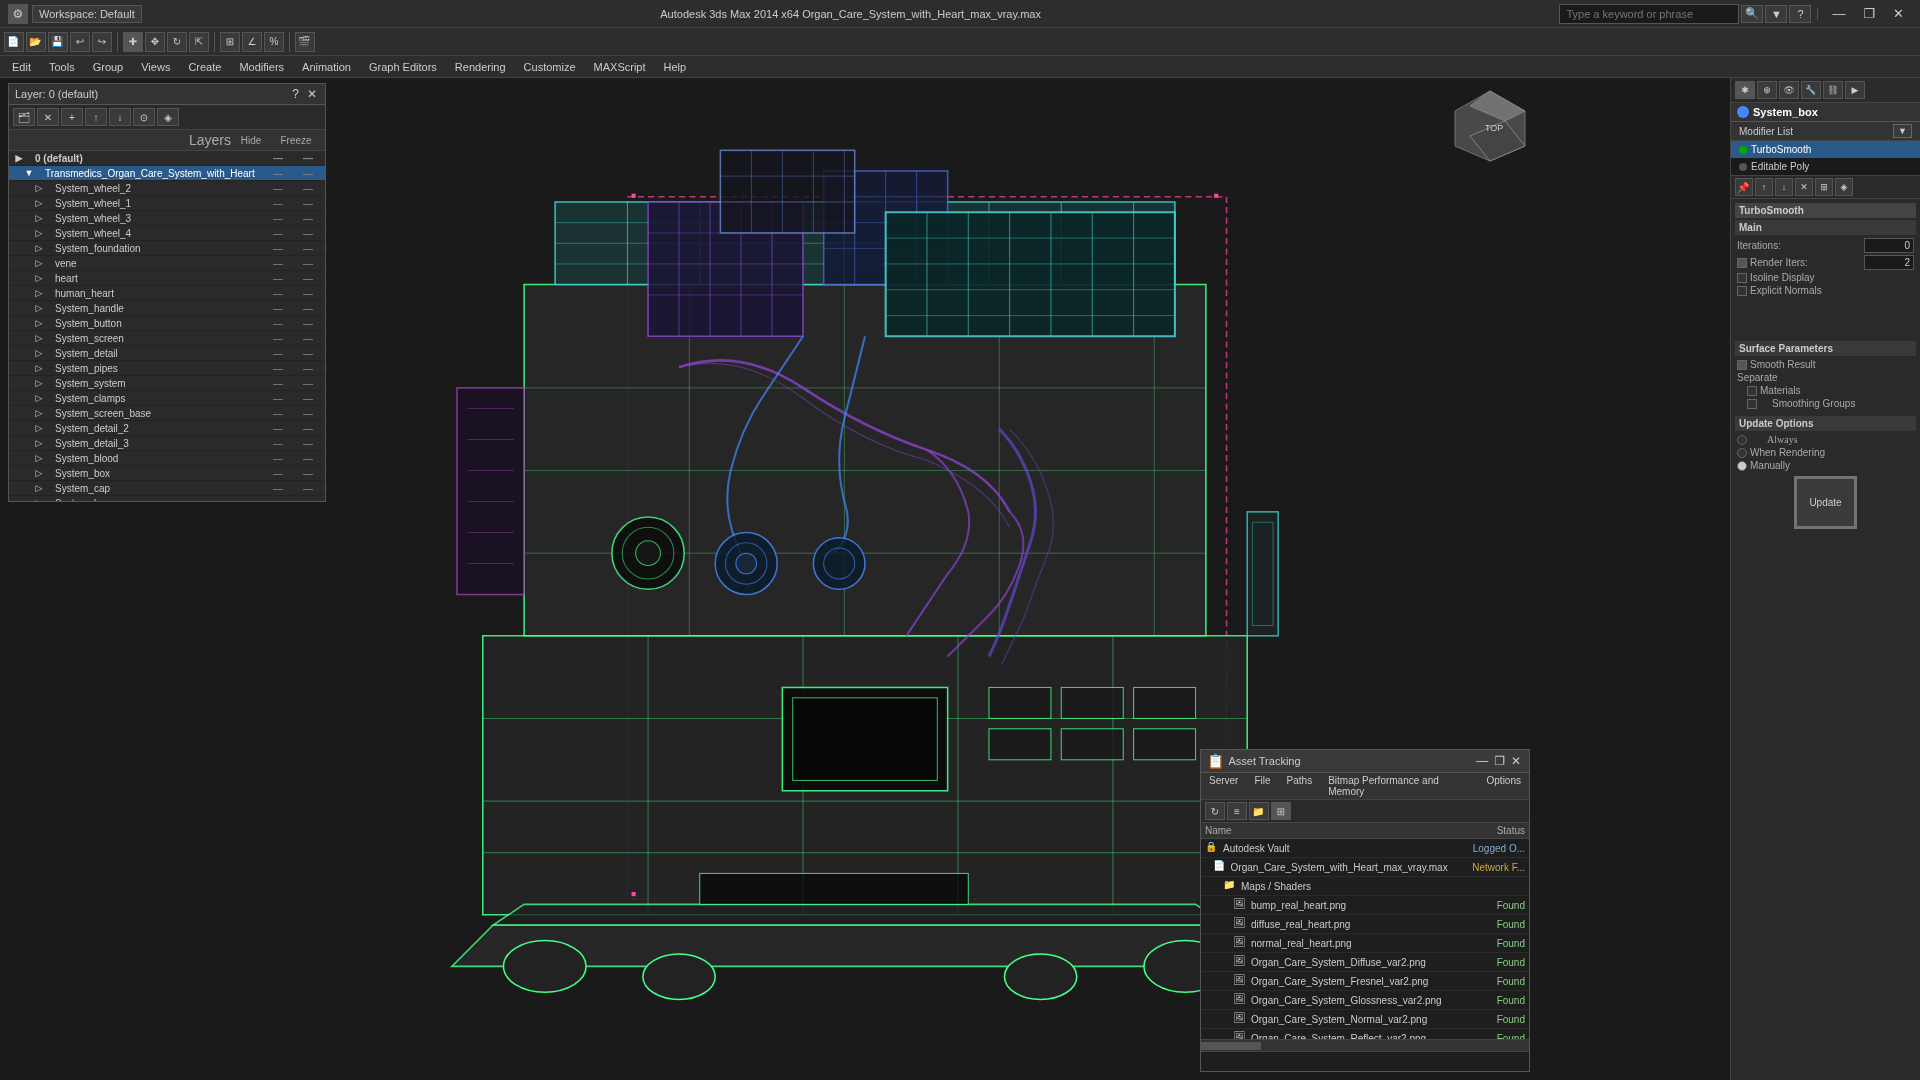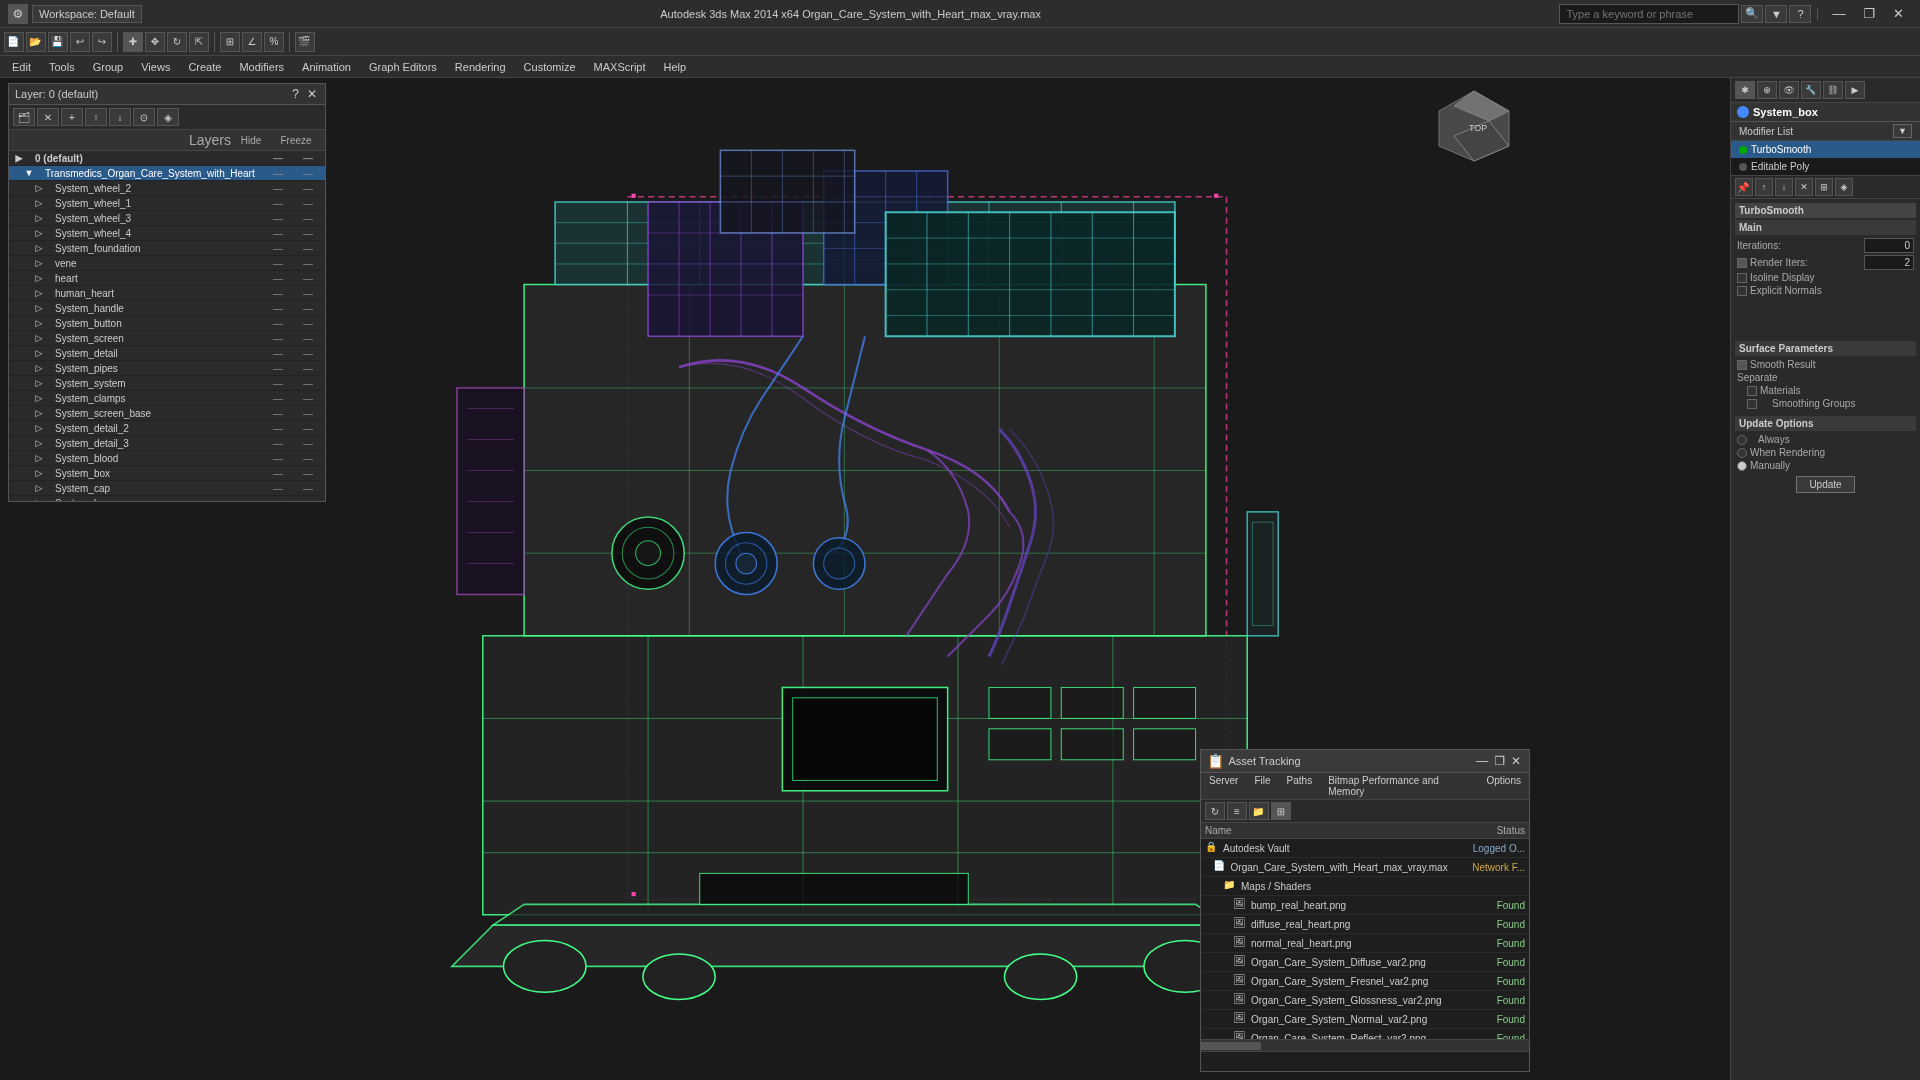--- a/index.html
+++ b/index.html
@@ -140,21 +140,21 @@
       cursor: pointer;
       margin-bottom: 2px;
     }
     .prop-row { display: flex; align-items: center; justify-content: space-between; padding: 1px 2px; font-size: 10px; }
     .prop-label { color: #aaa; flex: 1; }
     .prop-value { background: #1a1a1a; border: 1px solid #555; color: #ccc; width: 50px; font-size: 10px; padding: 1px 3px; text-align: right; }
     .prop-check { width: 10px; height: 10px; border: 1px solid #666; background: #333; }
     .prop-check.checked { background: #555; }
     .prop-radio { width: 10px; height: 10px; border-radius: 50%; border: 1px solid #666; background: #333; }
     .prop-radio.selected { background: #ccc; }
-    .update-btn { background: #3a3a3a; border: 1px solid #737373; color: #ccc; padding: 2px 12px; cursor: pointer; font-size: 10px; display: block; margin: 4px auto; }
+    .update-btn { background: #3a3a3a; border: 3px solid #737373; color: #ccc; padding: 18px 12px; cursor: pointer; font-size: 10px; display: block; margin: 4px auto; }
 
     
     #layer-panel {
       position: absolute;
       top: 5px;
       left: 8px;
       width: 318px;
       background: #2a2a2a;
       border: 1px solid #555;
       z-index: 50;
@@ -227,21 +227,21 @@
     .asset-indent2 { padding-left: 22px; }
     .asset-indent3 { padding-left: 32px; }
     #asset-scrollbar-h { height: 12px; background: #333; border-top: 1px solid #444; position: relative; }
     #asset-scrollbar-track { height: 8px; background: #555; width: 60px; position: absolute; left: 0; top: 2px; }
     #asset-status-bar { height: 20px; background: #1e1e1e; border-top: 1px solid #444; }
 
     
     #navicube {
       position: absolute;
       top: 8px;
-      right: 216px;
+      right: 200px;
       width: 80px;
       height: 80px;
       z-index: 20;
     }
 
     
     #search-bar {
       background: #1a1a1a;
       border: 1px solid #555;
       color: #888;
@@ -860,21 +860,21 @@
           <span class="prop-label" style="margin-left:15px;">Smoothing Groups</span>
         </div>
       </div>
 
       <div class="prop-section">
         <div class="prop-section-header" style="background:#3a3a3a;">
           <span>Update Options</span>
         </div>
         <div class="prop-row">
           <div class="prop-radio"></div>
-          <span class="prop-label" style="margin-left:11px;">Always</span>
+          <span class="prop-label" style="margin-left:20px;font-family:Liberation Serif, serif;">Always</span>
         </div>
         <div class="prop-row">
           <div class="prop-radio"></div>
           <span class="prop-label" style="margin-left:3px;">When Rendering</span>
         </div>
         <div class="prop-row">
           <div class="prop-radio selected"></div>
           <span class="prop-label" style="margin-left:3px;">Manually</span>
         </div>
         <button class="update-btn">Update</button>

